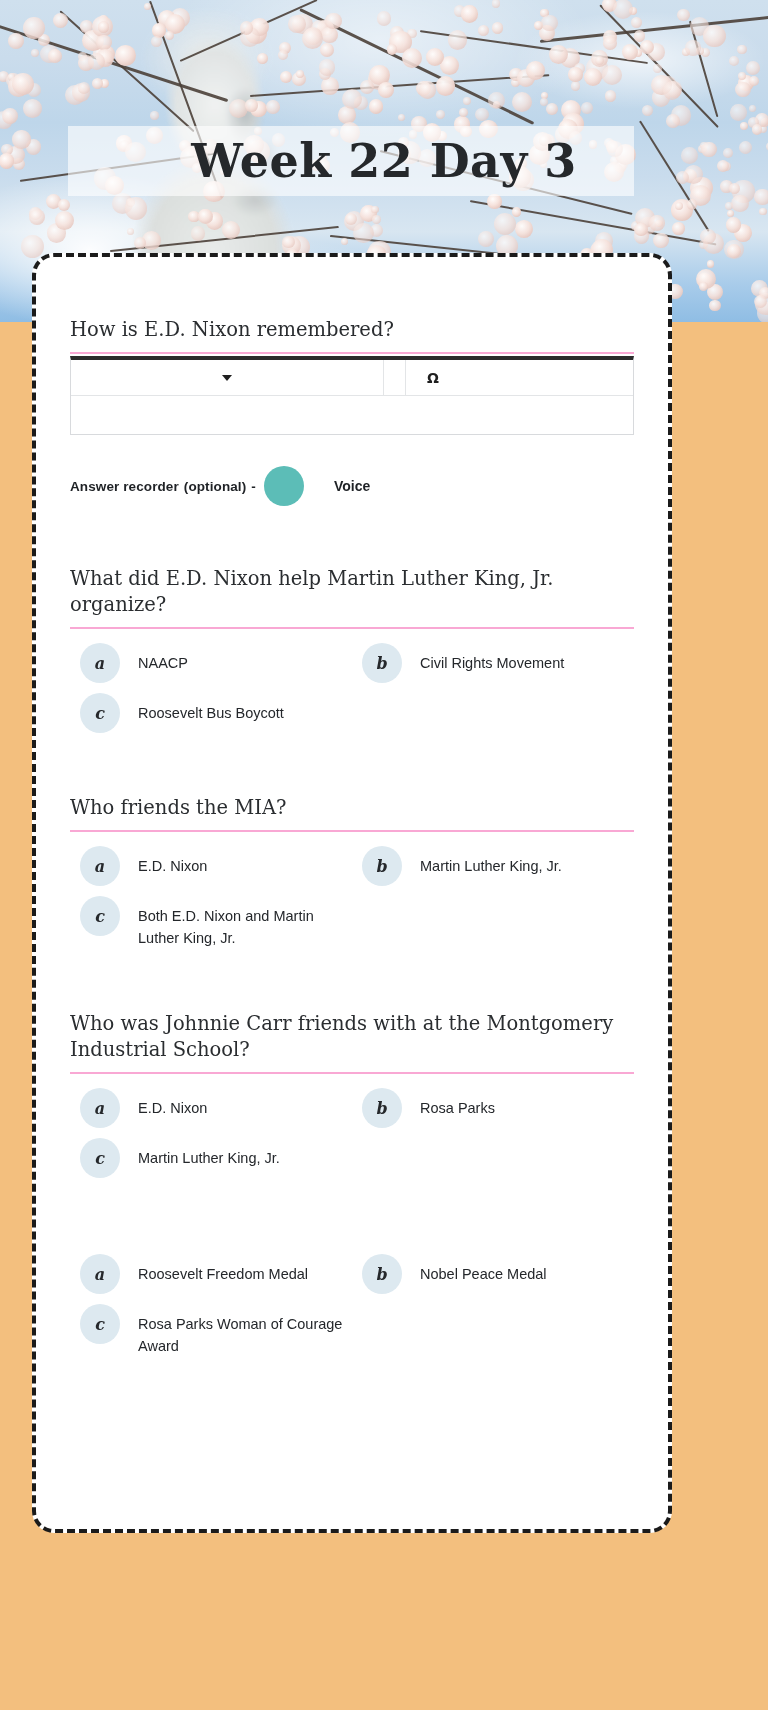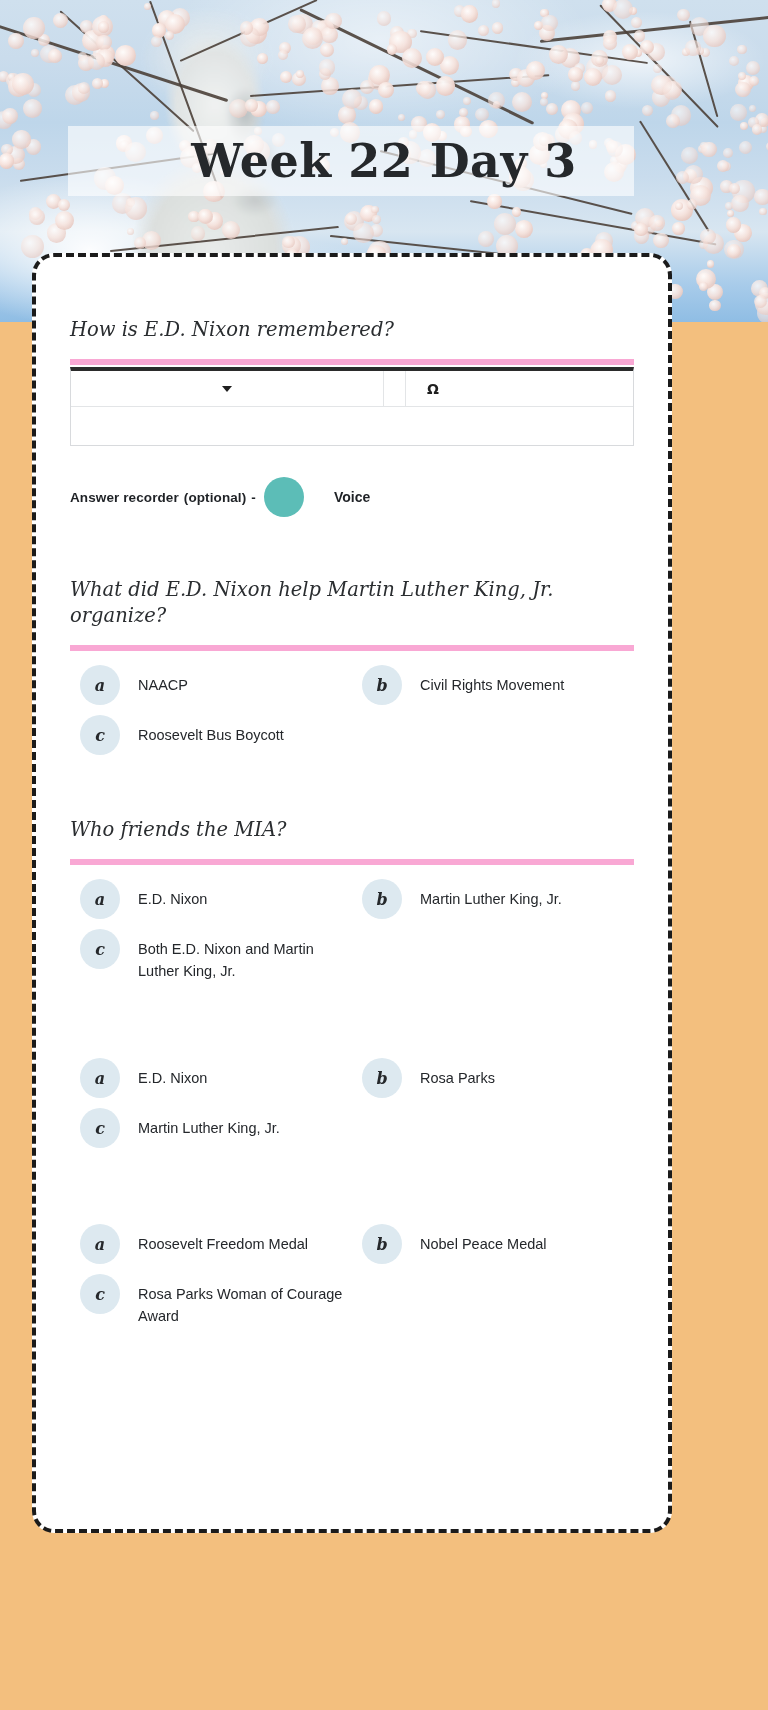--- a/index.html
+++ b/index.html
@@ -124,23 +124,22 @@
 
   
   .q-block { margin-bottom: 4px; }
 
   .q-title {
     font-family: "DejaVu Serif", "Liberation Serif", serif;
     font-size: 19.5px;
     line-height: 26px;
     color: #2a2d30;
     font-weight: 400;
-    padding-bottom: 16px;
-    border-bottom: 6px solid #f9a8d4;
-    font-style: italic;
+    padding-bottom: 9px;
+    border-bottom: 2px solid #f9a8d4;
   }
 
   
   .editor {
     margin-top: 2px;
     border: 1px solid #d8dadd;
     border-top: 4px solid #2b2b2b;
   }
   .editor-toolbar {
     display: flex;
@@ -736,20 +735,21 @@
       <div class="option">
         <div class="option-bubble">c</div>
         <div class="option-text">Both E.D. Nixon and Martin Luther King, Jr.</div>
       </div>
     </div>
   </div>
 
   <div class="spacer-md"></div>
 
   <div class="q-block">
+    <div class="q-title">Who was Johnnie Carr friends with at the Montgomery Industrial School?</div>
     <div class="options">
       <div class="option">
         <div class="option-bubble">a</div>
         <div class="option-text">E.D. Nixon</div>
       </div>
       <div class="option">
         <div class="option-bubble">b</div>
         <div class="option-text">Rosa Parks</div>
       </div>
       <div class="option">

